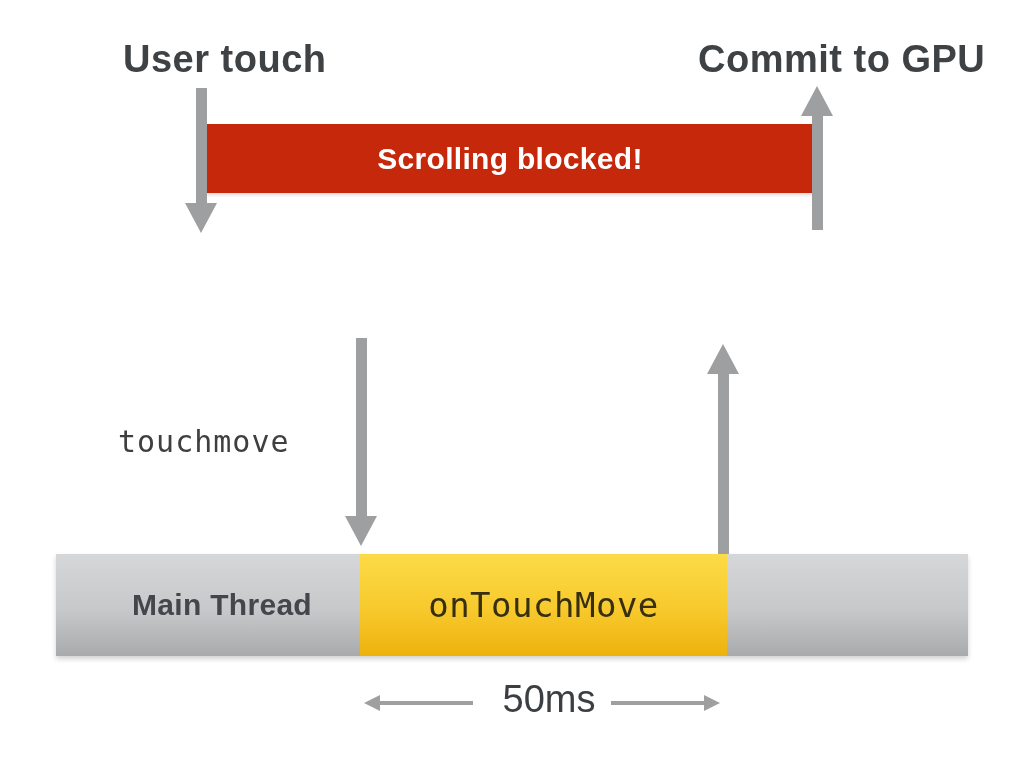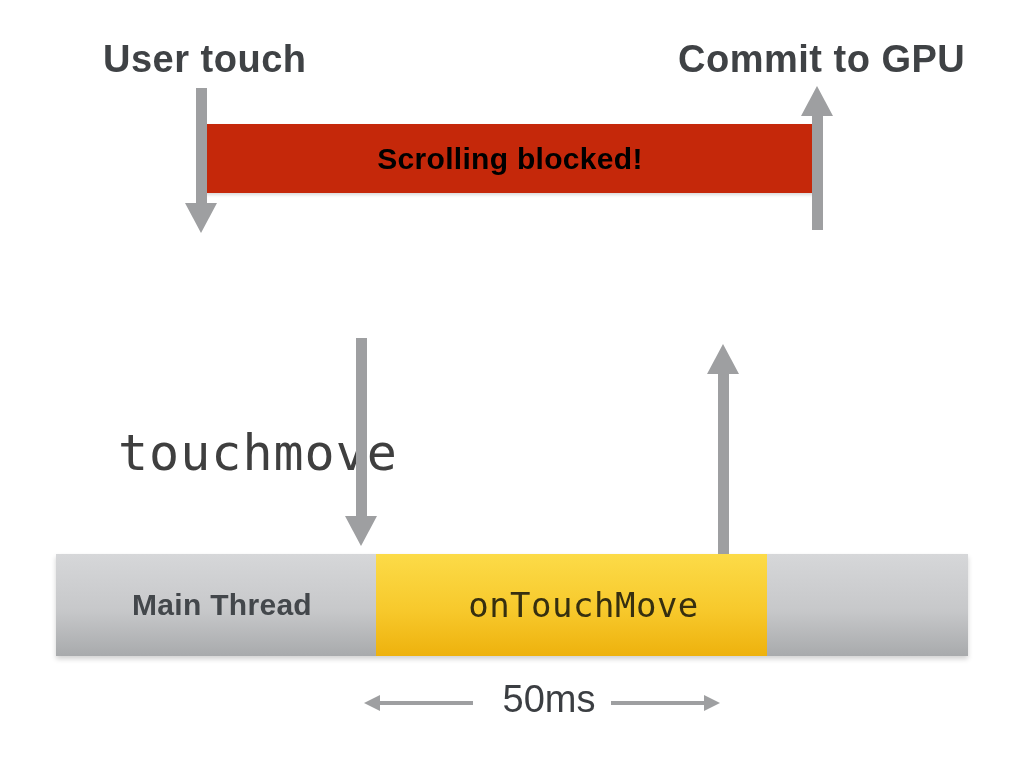--- a/index.html
+++ b/index.html
@@ -17,32 +17,33 @@
   }
 
   
   .title-label {
     position: absolute;
     font-size: 38px;
     font-weight: bold;
     color: #3f4245;
     letter-spacing: 0.5px;
     white-space: nowrap;
+    margin-left: 20px;
   }
   .user-touch-label   { left: 103px; top: 38px; }
   .commit-gpu-label   { left: 678px; top: 38px; }
 
   .mono-label {
     position: absolute;
     font-family: "DejaVu Sans Mono", monospace;
     white-space: nowrap;
   }
   .touchmove-label {
     left: 118px; top: 424px;
-    font-size: 50px;
+    font-size: 30px;
     letter-spacing: 1px;
     color: #3f3f3f;
   }
   .duration-label {
     position: absolute;
     left: 474px; top: 678px;
     width: 150px;
     text-align: center;
     font-size: 38px;
     color: #3b3e42;
@@ -55,21 +56,21 @@
     left: 205px; top: 124px;
     width: 610px; height: 69px;
     background: #c5280a;
     z-index: 2;
     display: flex;
     align-items: center;
     justify-content: center;
     box-shadow: 0 2px 3px rgba(0,0,0,0.15);
   }
   .banner span {
-    color: #000000;
+    color: #ffffff;
     font-size: 30px;
     font-weight: bold;
     letter-spacing: 0.3px;
   }
 
   
   .bar {
     position: absolute;
     left: 56px;
     width: 912px;
@@ -98,27 +99,26 @@
   .main-bar .bar-label {
     margin-left: 76px;
     color: #43474b;
     font-size: 30px;
     font-weight: bold;
     letter-spacing: 0.3px;
     z-index: 2;
   }
   .task-block {
     position: absolute;
-    left: 320px; top: 0;
+    left: 304px; top: 0;
     width: 367px; height: 102px;
     background: linear-gradient(180deg, #fcdb48 0%, #f7c92c 55%, #eeb20d 100%);
     display: flex;
     align-items: center;
     justify-content: center;
-    padding-left: 24px;
   }
   .task-block span {
     font-family: "DejaVu Sans Mono", monospace;
     font-size: 34px;
     letter-spacing: 0.5px;
     color: #362f10;
   }
 
   
   .shaft {

